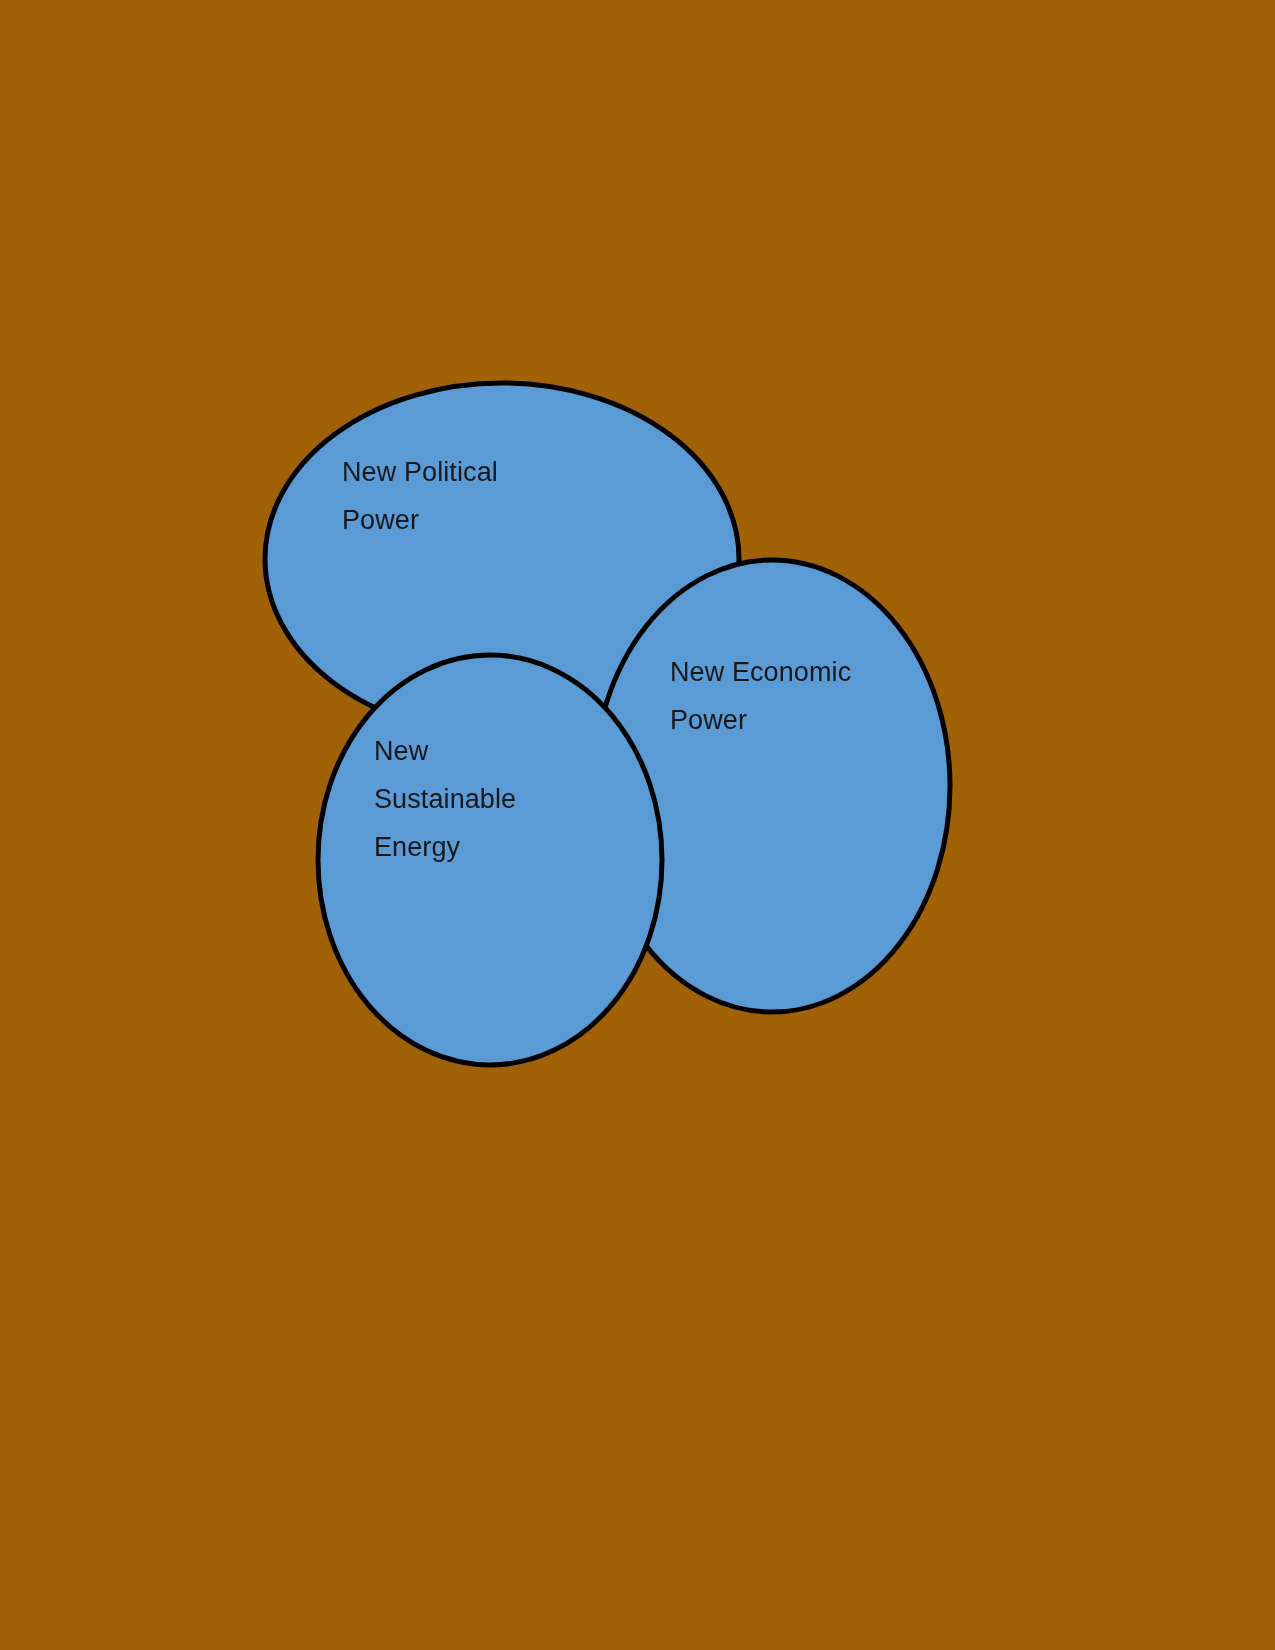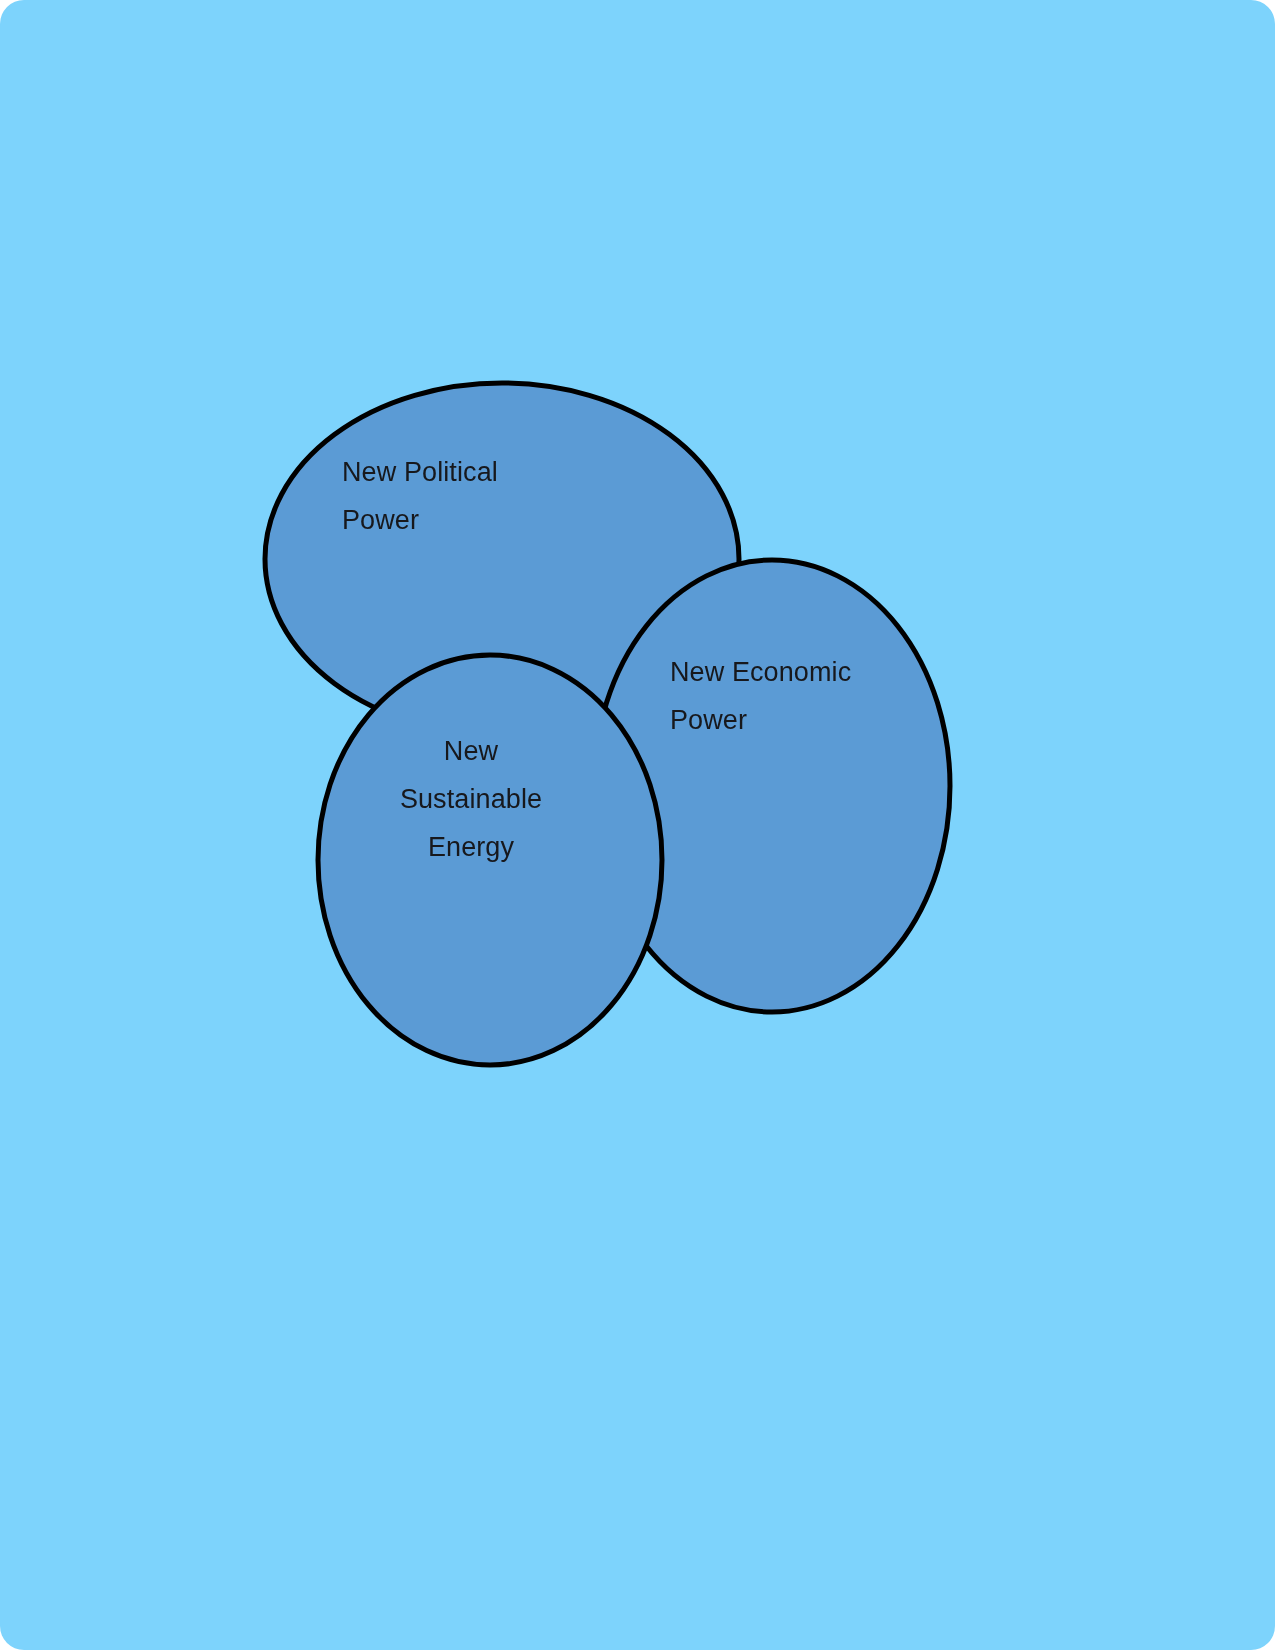--- a/index.html
+++ b/index.html
@@ -37,30 +37,29 @@
     left: 342px;
     top: 448px;
     width: 280px;
   }
   #label-economic {
     left: 650px;
     top: 648px;
     width: 270px;
   }
   #label-sustainable {
-    left: 356px;
+    left: 374px;
     top: 727px;
     width: 230px;
-    text-align: center;
   }
 </style>
 </head>
 <body>
 
-<div id="page" style="background: #7dd3fc; border-radius: 24px;">
+<div id="page" style="background: #a16207;">
 
   <svg id="diagram-svg" viewBox="0 0 1275 1650" xmlns="http://www.w3.org/2000/svg">
     <ellipse id="ellipse-political" cx="502" cy="559" rx="237" ry="176" fill="#5B9BD5" stroke="#000000" stroke-width="5"></ellipse>
     <ellipse id="ellipse-economic" cx="772" cy="786" rx="178" ry="226" fill="#5B9BD5" stroke="#000000" stroke-width="5"></ellipse>
     <ellipse id="ellipse-sustainable" cx="490" cy="860" rx="172" ry="205" fill="#5B9BD5" stroke="#000000" stroke-width="5"></ellipse>
   </svg>
 
   <div class="shape-label" id="label-political" style="color: rgb(23, 24, 28);">New Political
 Power</div>
 

